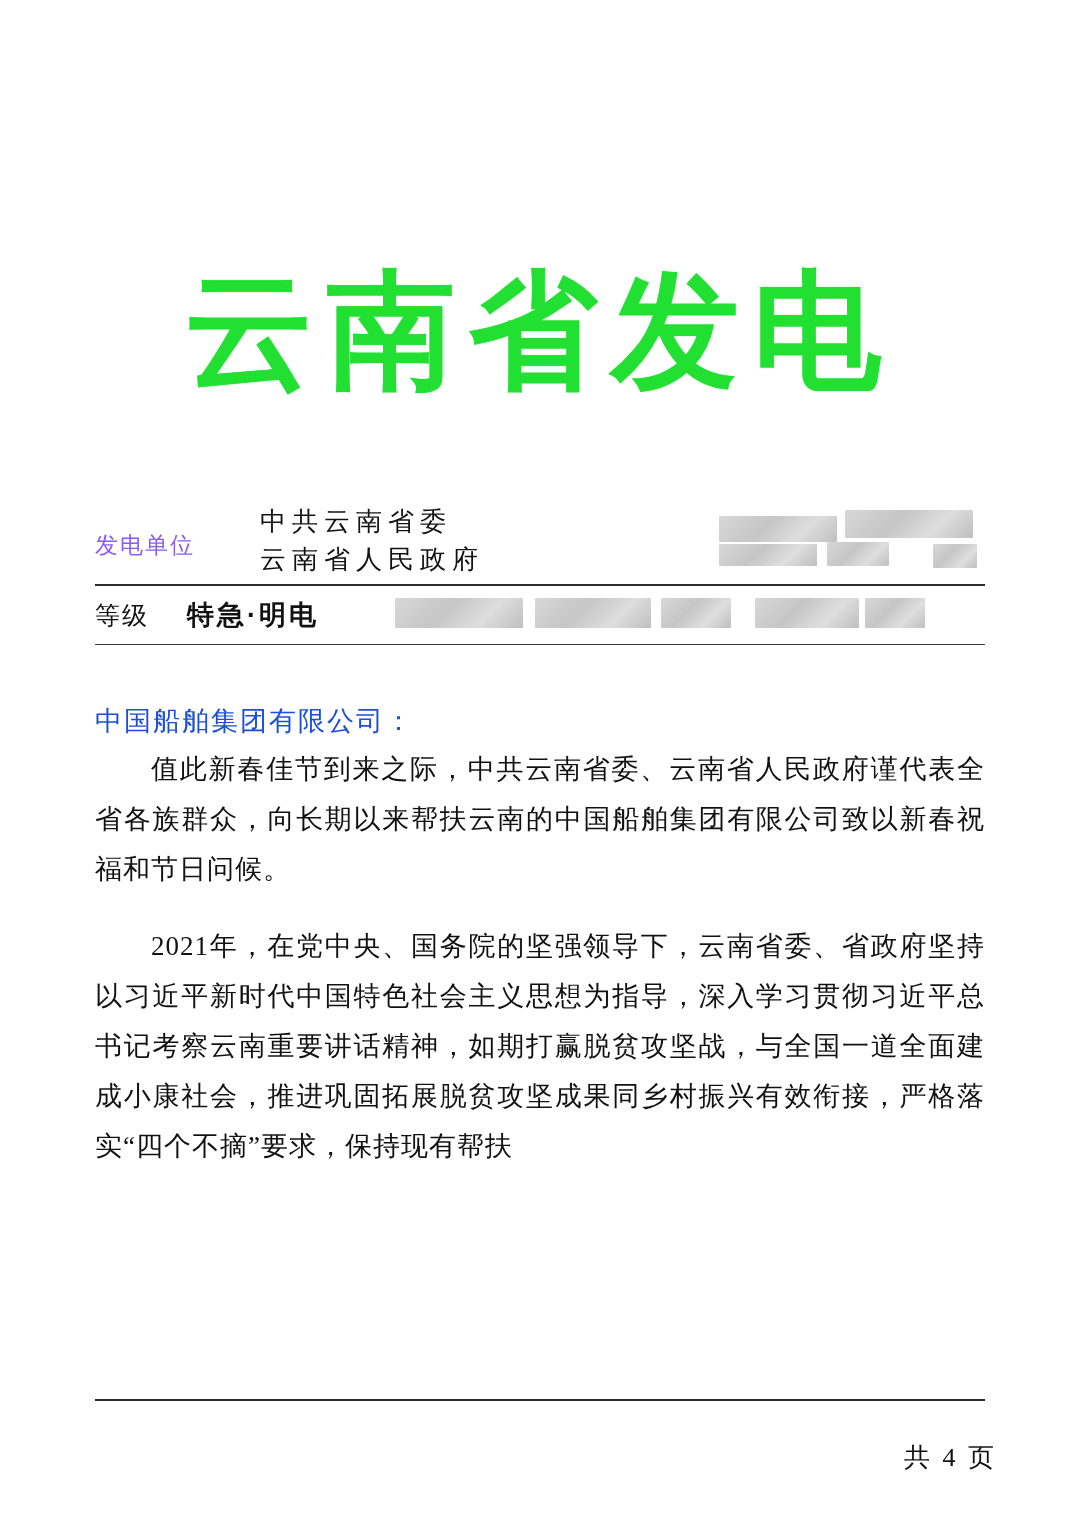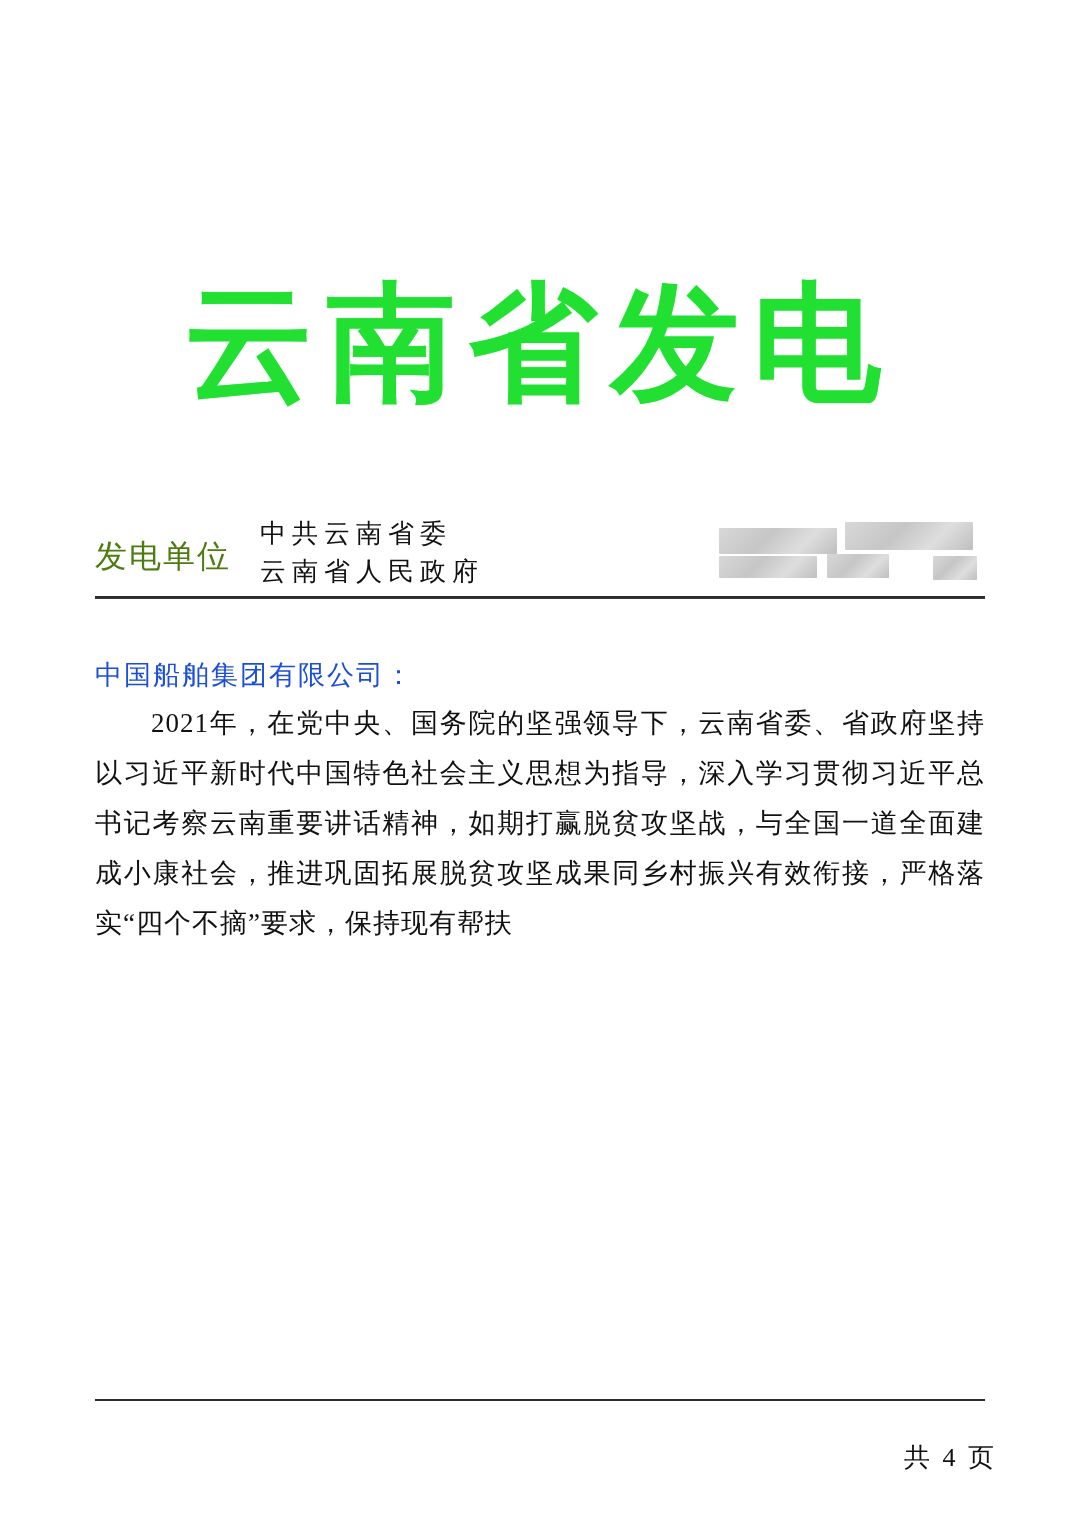--- a/index.html
+++ b/index.html
@@ -14,21 +14,21 @@
     color: #111111;
     position: relative;
     overflow: hidden;
   }
 
   .page {
     position: relative;
     width: 1080px;
     height: 1527px;
     box-sizing: border-box;
-    padding: 12px 95px;
+    padding: 0 95px;
   }
 
   
   .masthead {
     text-align: center;
     padding-top: 268px;
     line-height: 1;
   }
   .masthead-title {
     display: inline-block;
@@ -45,23 +45,23 @@
   .header-block {
     margin-top: 108px;
   }
   .row-sender {
     display: flex;
     align-items: center;
     position: relative;
     height: 74px;
   }
   .label-sender {
-    font-size: 32px;
+    font-size: 23px;
     letter-spacing: 2px;
-    color: #4d7c0f;
+    color: #8b5cf6;
     width: 165px;
     flex: 0 0 auto;
     font-family: "Liberation Serif", "DejaVu Serif", serif;
     margin-top: 8px;
   }
   .sender-names {
     font-size: 26px;
     letter-spacing: 6px;
     line-height: 1.45;
     color: #111;
@@ -182,25 +182,35 @@
       </div>
       <span class="redact r1"></span>
       <span class="redact r2"></span>
       <span class="redact r3"></span>
       <span class="redact r4"></span>
       <span class="redact r5"></span>
     </div>
 
     <hr class="rule">
 
+    <div class="row-level">
+      <div class="label-level">等级</div>
+      <div class="level-value">特急·明电</div>
+      <span class="redact l1"></span>
+      <span class="redact l2"></span>
+      <span class="redact l3"></span>
+      <span class="redact l4"></span>
+      <span class="redact l5"></span>
+    </div>
 
     <hr class="rule-thin">
   </div>
 
 
   <div class="salutation">中国船舶集团有限公司：</div>
 
+  <p class="para indent">值此新春佳节到来之际，中共云南省委、云南省人民政府谨代表全省各族群众，向长期以来帮扶云南的中国船舶集团有限公司致以新春祝福和节日问候。</p>
   <p class="para indent">2021年，在党中央、国务院的坚强领导下，云南省委、省政府坚持以习近平新时代中国特色社会主义思想为指导，深入学习贯彻习近平总书记考察云南重要讲话精神，如期打赢脱贫攻坚战，与全国一道全面建成小康社会，推进巩固拓展脱贫攻坚成果同乡村振兴有效衔接，严格落实“四个不摘”要求，保持现有帮扶</p>
 
   <hr class="footer-rule">
   <div class="footer">共 4 页</div>
 
 </div>
 
 </body></html>

